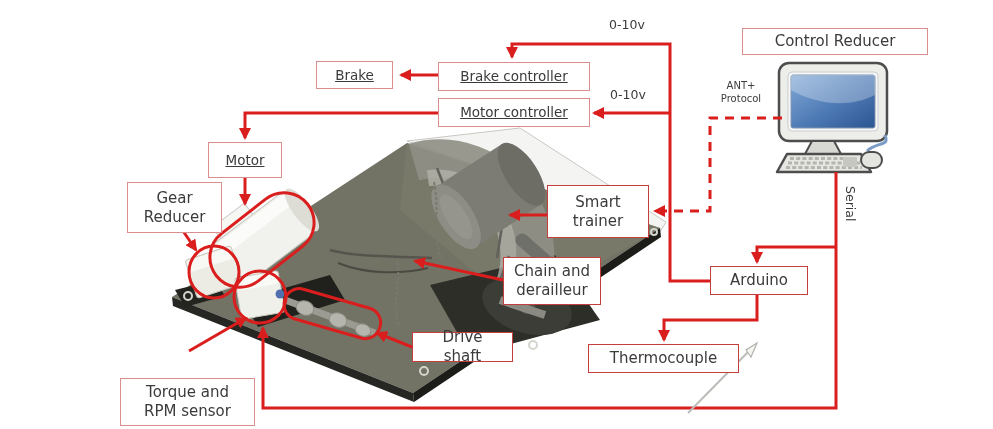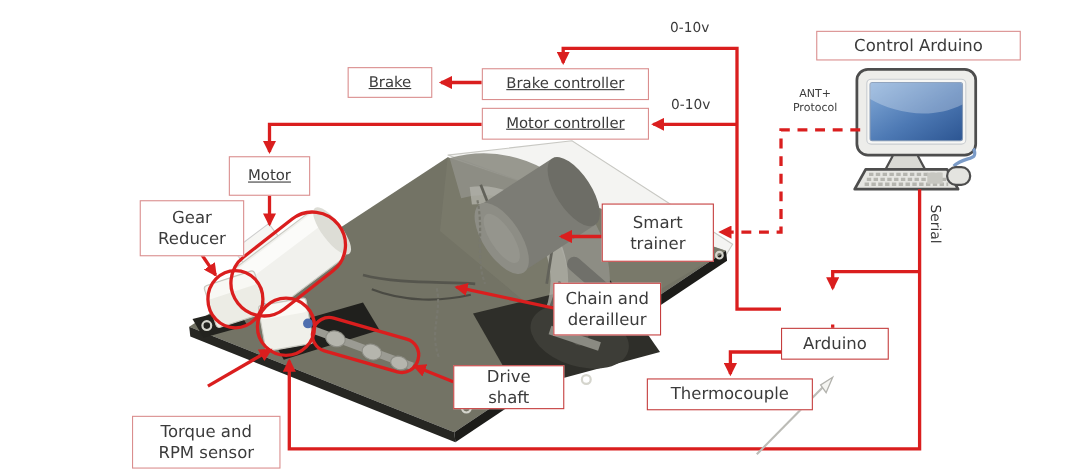--- a/index.html
+++ b/index.html
@@ -171,27 +171,27 @@
   <div class="box b-light sm" style="left:316px;top:61px;width:77px;height:28px;">Brake</div>
   <div class="box b-light sm" style="left:438px;top:62px;width:152px;height:29px;">Brake controller</div>
   <div class="box b-light sm" style="left:438px;top:98px;width:152px;height:29px;">Motor controller</div>
   <div class="box b-light sm" style="left:208px;top:142px;width:74px;height:36px;">Motor</div>
   <div class="box b-light lg" style="left:127px;top:182px;width:95px;height:51px;">Gear
 Reducer</div>
   <div class="box b-strong lg" style="left:547px;top:185px;width:102px;height:53px;">Smart
 trainer</div>
   <div class="box b-strong lg" style="left:503px;top:257px;width:98px;height:48px;">Chain and
 derailleur</div>
-  <div class="box b-strong lg" style="left:412px;top:332px;width:101px;height:40px;">Drive
+  <div class="box b-strong lg" style="left:412px;top:332px;width:101px;height:30px;">Drive
 shaft</div>
   <div class="box b-light lg" style="left:120px;top:350px;width:135px;height:48px;margin-top:28px;">Torque and
 RPM sensor</div>
-  <div class="box b-strong lg" style="left:710px;top:266px;width:98px;height:29px;margin-top:32px;">Arduino</div>
+  <div class="box b-strong lg" style="left:710px;top:266px;width:98px;height:29px;">Arduino</div>
   <div class="box b-strong lg" style="left:588px;top:344px;width:151px;height:29px;">Thermocouple</div>
-  <div class="box b-light lg" style="left:742px;top:28px;width:186px;height:27px;">Control Arduino</div>
+  <div class="box b-light lg" style="left:742px;top:28px;width:186px;height:27px;">Control Reducer</div>
 
   <div class="wire-label" style="left:602px;top:17px;width:50px;font-size:12.5px;">0-10v</div>
   <div class="wire-label" style="left:603px;top:87px;width:50px;font-size:12.5px;">0-10v</div>
   <div class="wire-label" style="left:705px;top:80px;width:72px;font-size:10px;">ANT+
 Protocol</div>
   <div class="wire-label" style="left:858px;top:186px;font-size:12.5px;transform:rotate(90deg);transform-origin:0 0;">Serial</div>
 
 </div>
 
 </body></html>

